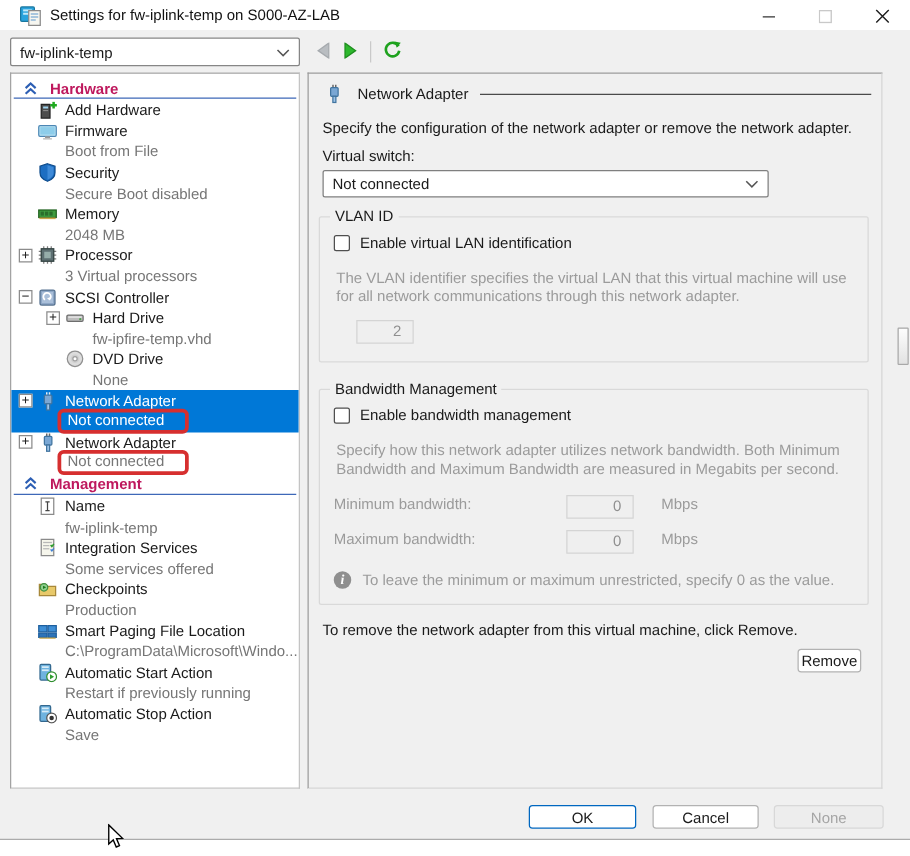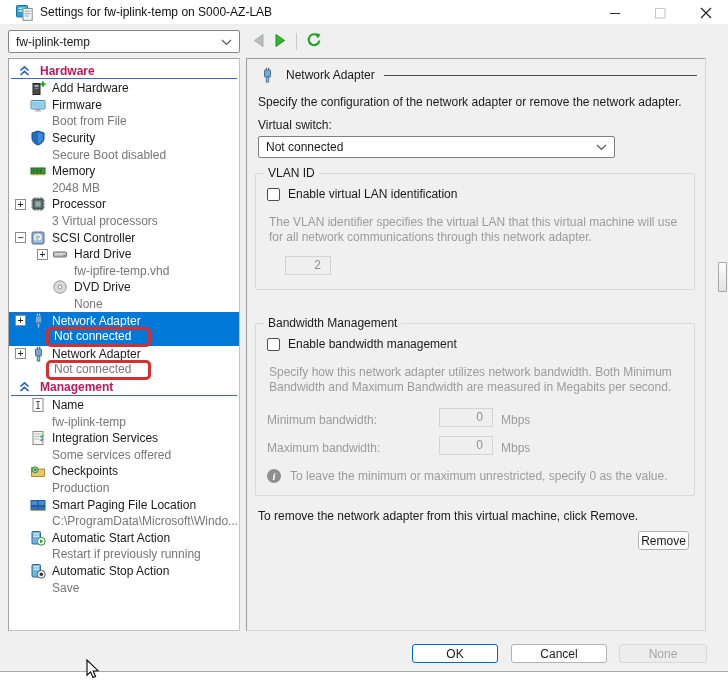--- a/index.html
+++ b/index.html
@@ -68,21 +68,21 @@
   .combo .val { flex:1; }
   .group { position:relative; border:1px solid #d9d9d9; border-radius:2px;
     margin:15px 2px 0 2px; padding:13px 10px 12px 11px; }
   .group-label { position:absolute; top:-8px; left:8px; background:#f0f0f0; padding:0 4px; }
   .cb-row { display:flex; align-items:center; }
   .checkbox { width:13px; height:13px; border:1px solid #4f4f4f; border-radius:2px;
     background:#fff; margin-right:8px; flex:none; }
   .help { color:#9b9b9b; margin:14px 2px 0 2px; line-height:15px; }
   .vlan-input { margin:11px 0 2px 18px; width:46px; height:19px; background:#efefef;
     border:1px solid #d4d4d4; color:#8f8f8f; text-align:right; padding:0 9px 0 0; line-height:17px; }
-  .bw-row { display:flex; align-items:flex-end; margin-top:9px; color:#9b9b9b; }
+  .bw-row { display:flex; align-items:flex-start; margin-top:9px; color:#9b9b9b;gap:14px; }
   .bw-row .bw-label { width:172px; }
   .bw-input { width:54px; height:19px; background:#efefef; border:1px solid #d4d4d4;
     color:#8f8f8f; text-align:right; padding:0 9px 0 0; line-height:17px; }
   .bw-unit { margin-left:8px; }
   .info-row { display:flex; align-items:center; margin-top:14px; color:#9b9b9b; }
   .info-icon { width:14px; height:14px; border-radius:50%; background:#8f8f8f; color:#fff;
     font-family:"Liberation Serif",serif; font-style:italic; font-weight:bold; font-size:11px;
     display:flex; align-items:center; justify-content:center; margin-right:9px; flex:none; }
   .remove-text { margin:13px 0 0 5px; }
   .remove-row { display:flex; justify-content:flex-end; margin-top:8px; padding-right:8px; }
@@ -92,21 +92,21 @@
   .btn-remove { width:51px; }
 
   
   .scrollbar { position:absolute; right:0; top:58px; width:11px; height:573px; background:#f0f0f0; }
   .scroll-thumb { position:absolute; left:1px; top:204px; width:9px; height:30px;
     background:linear-gradient(#fdfdfd,#e2e2e2); border:1px solid #a8a8a8; border-radius:1px; }
 
   
   .footer-buttons { position:absolute; right:21px; top:644px; display:flex; }
   .btn-ok { width:86px; border-color:#0067c0; }
-  .btn-cancel { width:96px; margin-left:13px;text-align:center; }
+  .btn-cancel { width:85px; margin-left:13px;text-align:center; }
   .btn-apply { width:88px; margin-left:12px; background:#ededed; border-color:#d8d8d8; color:#a5a5a5; }
 
   .cursor { position:absolute; left:86px; top:659px; pointer-events:none; }
 </style>
 </head>
 <body>
 
 <div class="window">
 
   <div class="titlebar">
@@ -503,21 +503,21 @@
     <div class="group">
       <span class="group-label">VLAN ID</span>
       <div class="cb-row">
         <span class="checkbox"></span>
         <span>Enable virtual LAN identification</span>
       </div>
       <div class="help">The VLAN identifier specifies the virtual LAN that this virtual machine will use for all network communications through this network adapter.</div>
       <div class="vlan-input">2</div>
     </div>
 
-    <div class="group" style="margin-top:33px;">
+    <div class="group" style="margin-top:21px;">
       <span class="group-label">Bandwidth Management</span>
       <div class="cb-row">
         <span class="checkbox"></span>
         <span>Enable bandwidth management</span>
       </div>
       <div class="help">Specify how this network adapter utilizes network bandwidth. Both Minimum Bandwidth and Maximum Bandwidth are measured in Megabits per second.</div>
       <div class="bw-row" style="margin-top:13px;">
         <span class="bw-label">Minimum bandwidth:</span>
         <span class="bw-input">0</span>
         <span class="bw-unit">Mbps</span>

